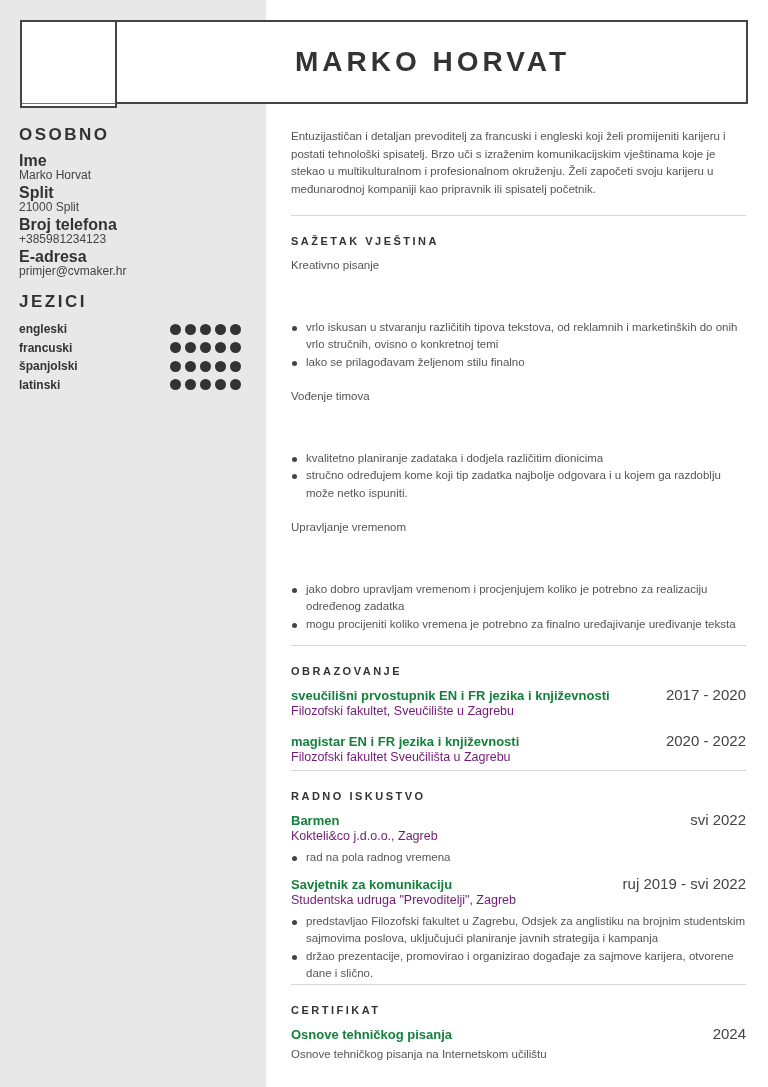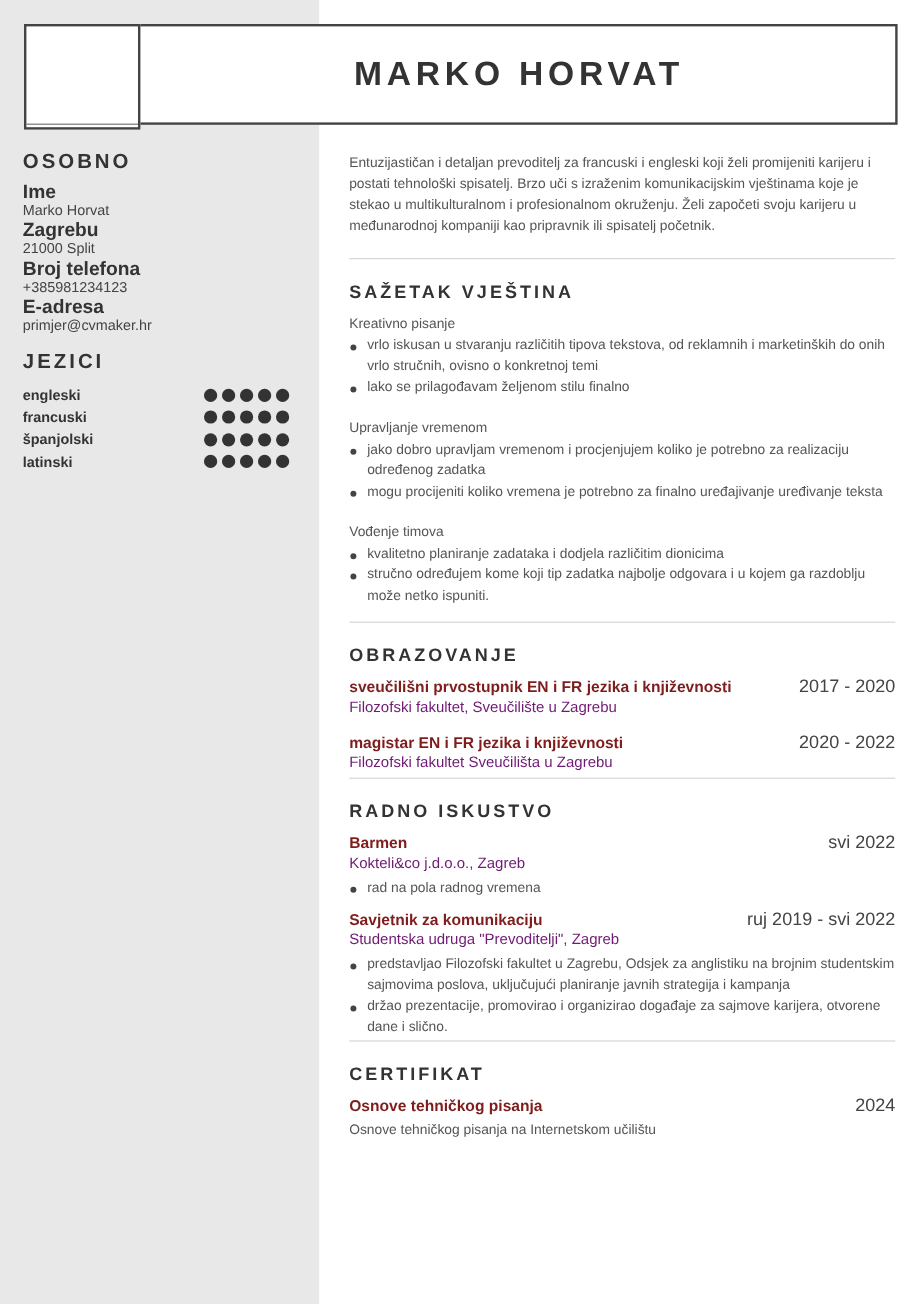--- a/index.html
+++ b/index.html
@@ -19,49 +19,49 @@
   .info-value { font-size: 12px; color: #444444; line-height: 14px; margin-bottom: 4px; }
   .lang-heading { margin-top: 14px; margin-bottom: 8px; }
   .lang-row { display: flex; justify-content: space-between; align-items: center; height: 18.5px; }
   .lang-name { font-size: 12px; font-weight: bold; color: #333333; }
   .dots { display: flex; gap: 4px; margin-right: 3px; }
   .dot { width: 11px; height: 11px; border-radius: 50%; background: #333333; }
 
   .main { position: absolute; left: 291px; top: 128px; width: 455px; }
   .summary { font-size: 11.5px; line-height: 17.5px; color: #555555; }
   .divider { height: 1px; background: #d6d6d6; }
-  .section-heading { font-size: 15px; font-weight: bold; letter-spacing: 2.5px; color: #333333; }
+  .section-heading { font-size: 11px; font-weight: bold; letter-spacing: 2.5px; color: #333333; }
   .group-title { font-size: 11.5px; color: #555555; line-height: 17.5px; }
-  ul.bullets { list-style: none; }
+  ul.bullets { list-style: none; margin-top: 44px; }
   ul.bullets li { position: relative; padding-left: 15px; font-size: 11.5px; line-height: 17.5px; color: #555555; }
   ul.bullets li::before { content: ""; position: absolute; left: 1px; top: 7px; width: 5px; height: 5px; border-radius: 50%; background: #444444; }
 
   .entry-row { display: flex; justify-content: space-between; align-items: baseline; }
-  .entry-title { font-size: 13px; font-weight: bold; color: #7f1d1d; }
+  .entry-title { font-size: 13px; font-weight: bold; color: #15803d; }
   .entry-date { font-size: 15px; color: #444444; }
   .entry-sub { font-size: 12.5px; color: #701a75; line-height: 16px; }
 </style>
 </head>
 <body>
 
 <div class="sidebar-bg"></div>
 
 <div class="header-box"></div>
 <div class="photo-box"></div>
 <div class="name-title">MARKO HORVAT</div>
 
 <div class="sidebar">
   <div class="side-heading">OSOBNO</div>
 
   <div>
     <div class="info-label">Ime</div>
     <div class="info-value">Marko Horvat</div>
   </div>
   <div>
-    <div class="info-label">Zagrebu</div>
+    <div class="info-label">Split</div>
     <div class="info-value">21000 Split</div>
   </div>
   <div>
     <div class="info-label">Broj telefona</div>
     <div class="info-value">+385981234123</div>
   </div>
   <div>
     <div class="info-label">E-adresa</div>
     <div class="info-value">primjer@cvmaker.hr</div>
   </div>
@@ -120,34 +120,34 @@
 
     <div style="margin-top:10px;">
       <div class="group-title">Kreativno pisanje</div>
       <ul class="bullets">
         <li>vrlo iskusan u stvaranju različitih tipova tekstova, od reklamnih i marketinških do onih vrlo stručnih, ovisno o konkretnoj temi</li>
         <li>lako se prilagođavam željenom stilu finalno</li>
       </ul>
     </div>
 
     <div style="margin-top:17px;">
+      <div class="group-title">Vođenje timova</div>
+      <ul class="bullets">
+        <li>kvalitetno planiranje zadataka i dodjela različitim dionicima</li>
+        <li>stručno određujem kome koji tip zadatka najbolje odgovara i u kojem ga razdoblju može netko ispuniti.</li>
+      </ul>
+    </div>
+
+    <div style="margin-top:17px;">
       <div class="group-title">Upravljanje vremenom</div>
       <ul class="bullets">
         <li>jako dobro upravljam vremenom i procjenjujem koliko je potrebno za realizaciju određenog zadatka</li>
         <li>mogu procijeniti koliko vremena je potrebno za finalno uređajivanje uređivanje teksta</li>
       </ul>
     </div>
-
-    <div style="margin-top:17px;">
-      <div class="group-title">Vođenje timova</div>
-      <ul class="bullets">
-        <li>kvalitetno planiranje zadataka i dodjela različitim dionicima</li>
-        <li>stručno određujem kome koji tip zadatka najbolje odgovara i u kojem ga razdoblju može netko ispuniti.</li>
-      </ul>
-    </div>
   </div>
 
   <div class="divider" style="margin-top:12px;"></div>
 
   <div style="margin-top:19px;">
     <div class="section-heading">OBRAZOVANJE</div>
 
     <div style="margin-top:9px;">
       <div class="entry-row">
         <span class="entry-title">sveučilišni prvostupnik EN i FR jezika i književnosti</span>

